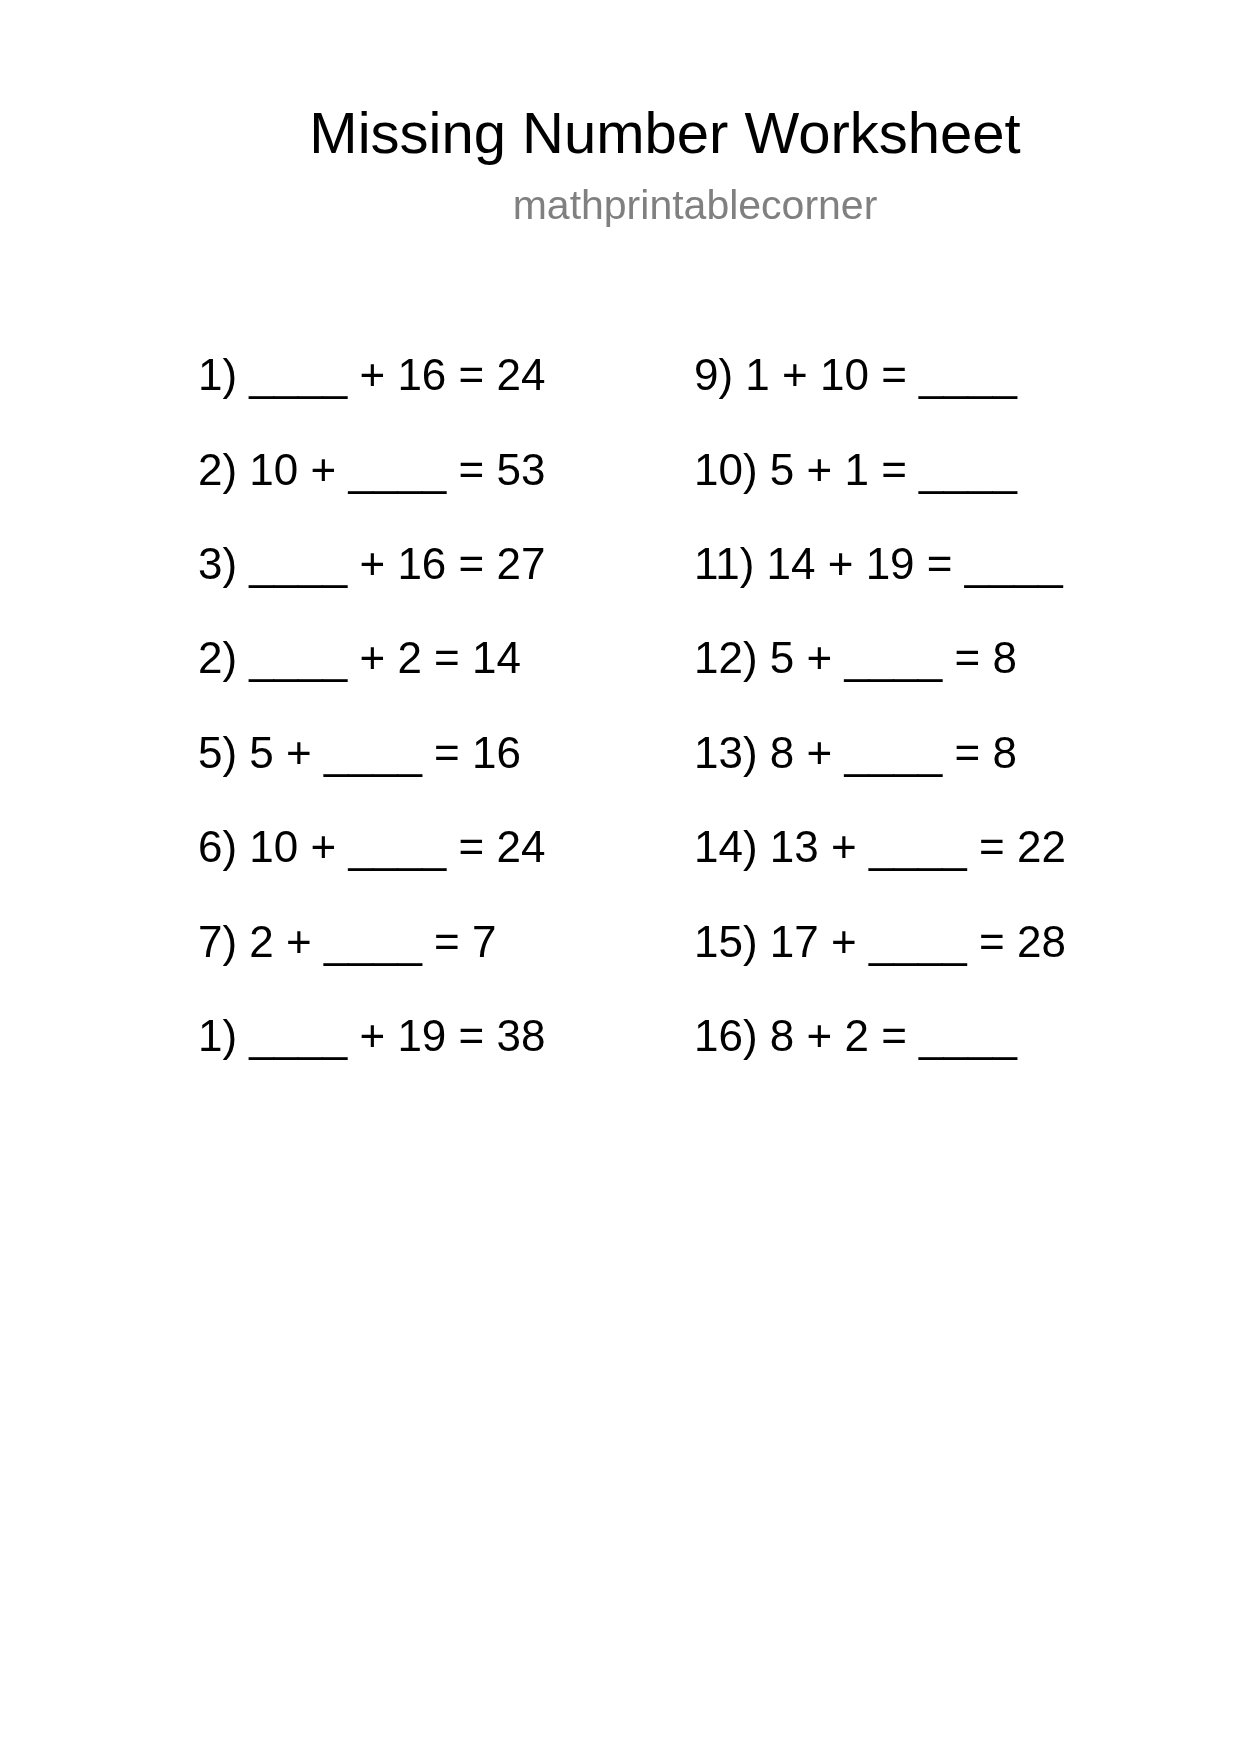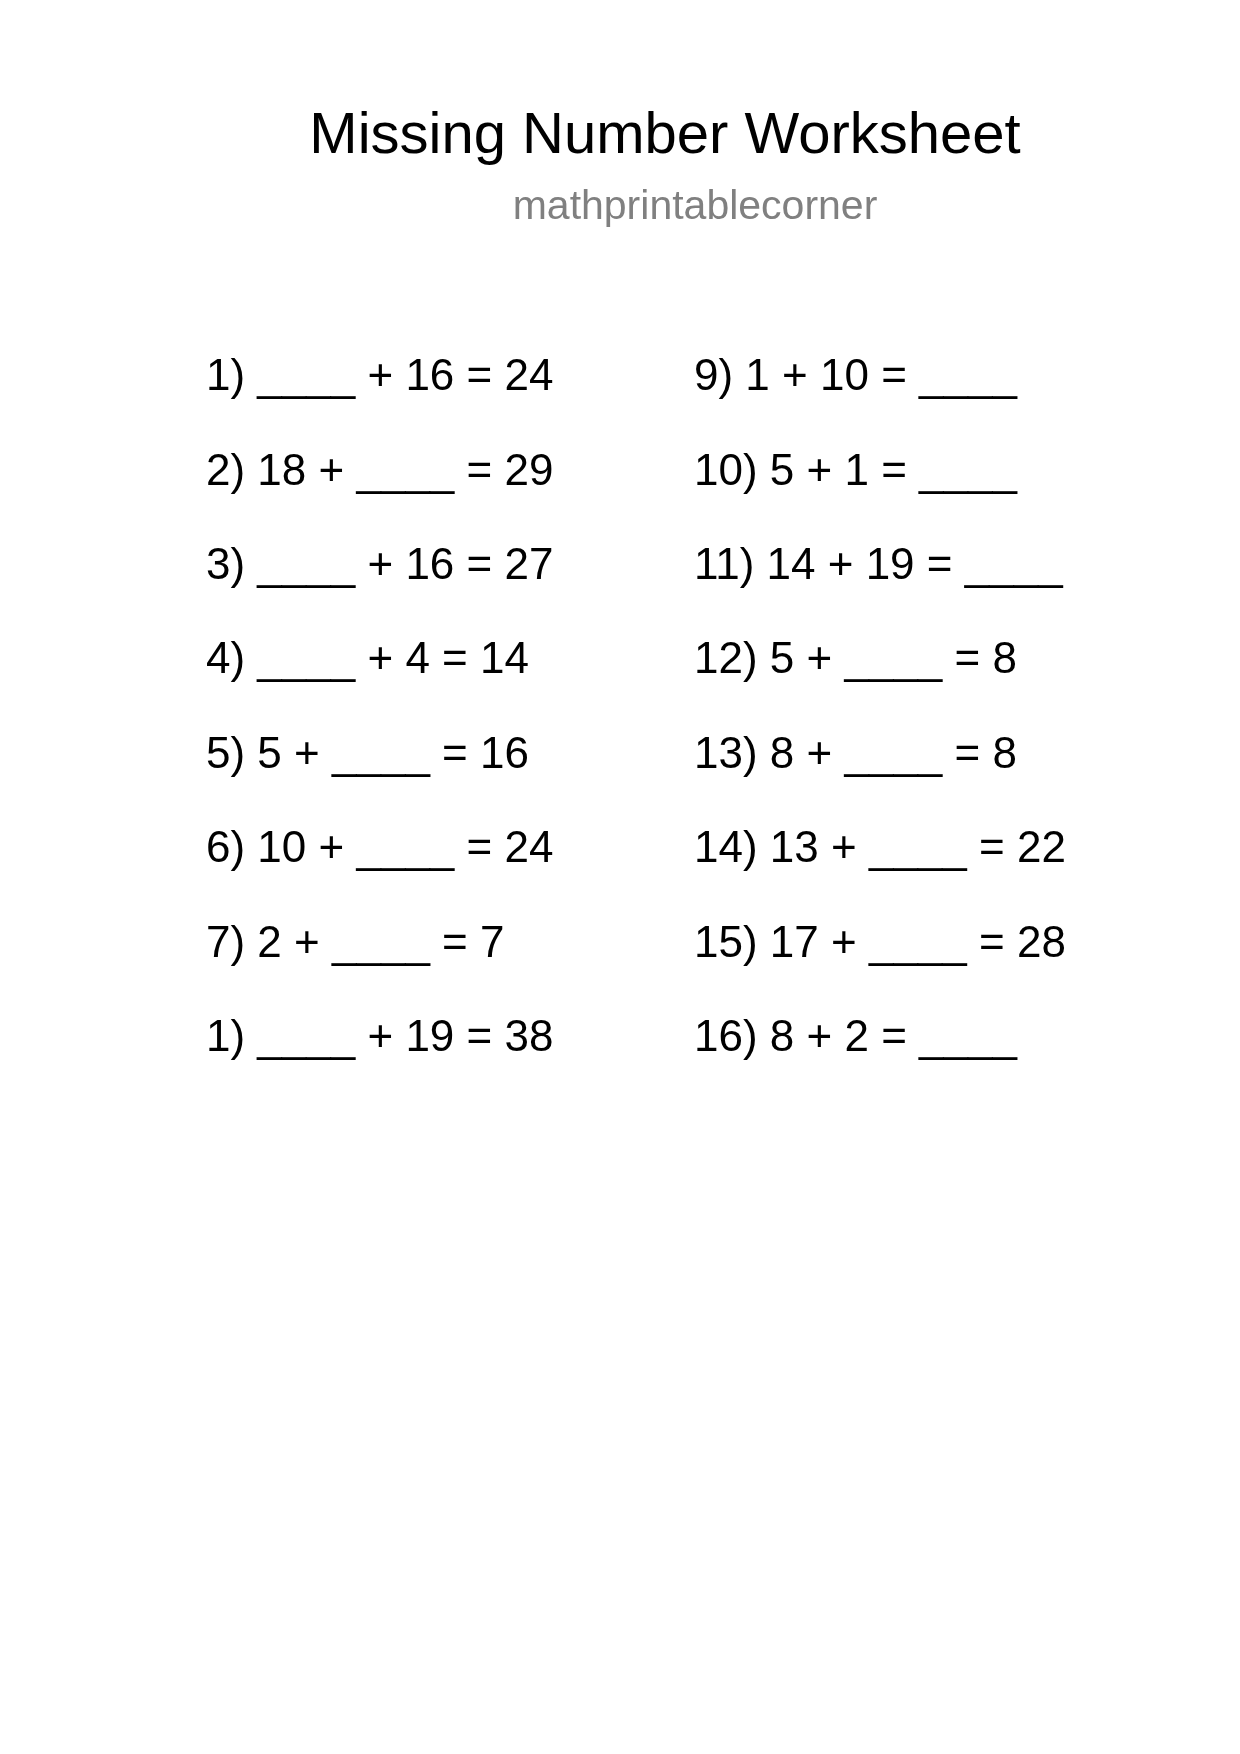--- a/index.html
+++ b/index.html
@@ -35,34 +35,34 @@
       font-size: 41px;
       line-height: 50px;
       color: #808080;
     }
     .problem {
       position: absolute;
       font-size: 44px;
       line-height: 54px;
       white-space: pre;
     }
-    .col-left { left: 198px; margin-left: 8px; }
+    .col-left { left: 198px; }
     .col-right { left: 694px; text-align: center; }
   </style>
 </head>
 <body>
 
 <h1 class="title">Missing Number Worksheet</h1>
 <div class="subtitle">mathprintablecorner</div>
 
 <div>
   <div class="problem col-left" style="top:348px">1) ____ + 16 = 24</div>
-  <div class="problem col-left" style="top:443px">2) 18 + ____ = 29</div>
+  <div class="problem col-left" style="top:443px">2) 10 + ____ = 53</div>
   <div class="problem col-left" style="top:537px">3) ____ + 16 = 27</div>
-  <div class="problem col-left" style="top:631px">4) ____ + 4 = 14</div>
+  <div class="problem col-left" style="top:631px">2) ____ + 2 = 14</div>
   <div class="problem col-left" style="top:726px">5) 5 + ____ = 16</div>
   <div class="problem col-left" style="top:820px">6) 10 + ____ = 24</div>
   <div class="problem col-left" style="top:915px">7) 2 + ____ = 7</div>
   <div class="problem col-left" style="top:1009px">1) ____ + 19 = 38</div>
 </div>
 
 <div>
   <div class="problem col-right" style="top:348px">9) 1 + 10 = ____</div>
   <div class="problem col-right" style="top:443px">10) 5 + 1 = ____</div>
   <div class="problem col-right" style="top:537px">11) 14 + 19 = ____</div>

